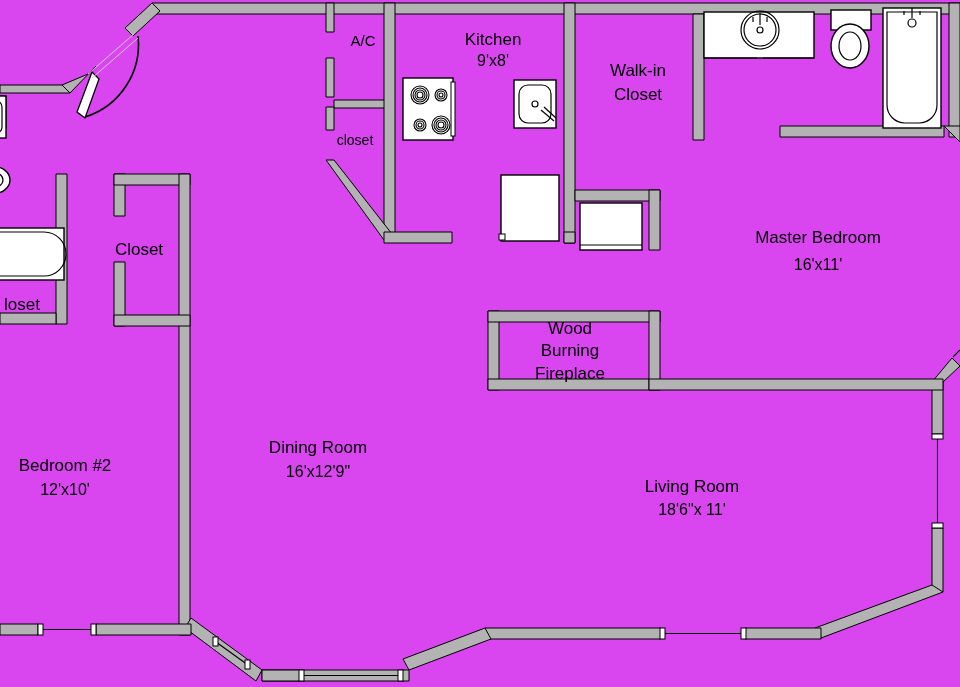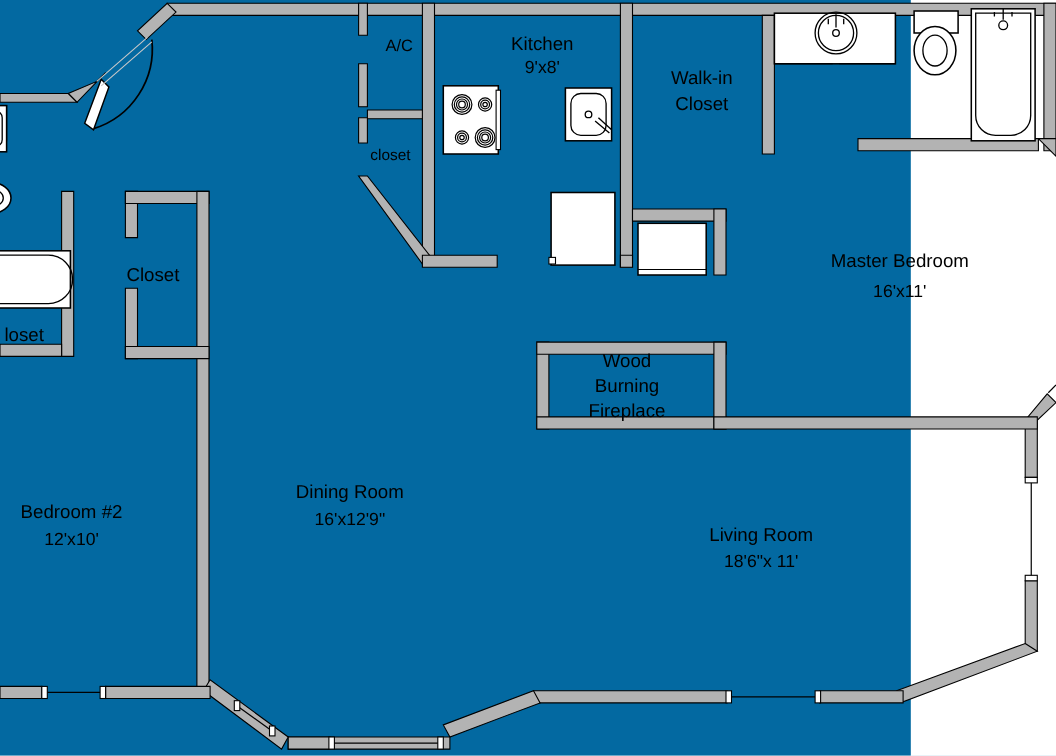--- a/index.html
+++ b/index.html
@@ -8,23 +8,23 @@
     background: #ffffff;
   }
   body {
     width: 960px;
     height: 687px;
     overflow: hidden;
     font-family: "Liberation Sans", sans-serif;
   }
   #floorplan-root {
     position: relative;
-    width: 828px;
+    width: 960px;
     height: 687px;
-    background: #0369a1;
+    background: #d946ef;
   }
   svg#plan {
     display: block;
     width: 960px;
     height: 687px;
   }
   .wall {
     fill: #b3b3b3;
     stroke: #000000;
     stroke-width: 1;

